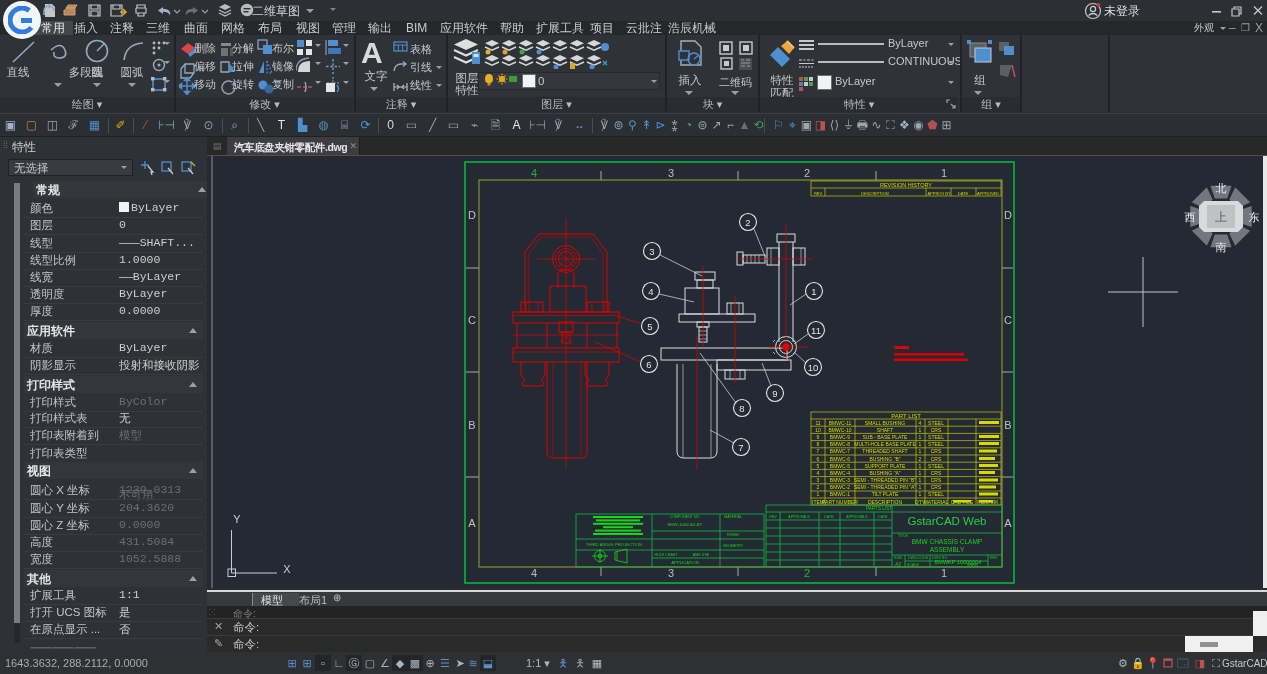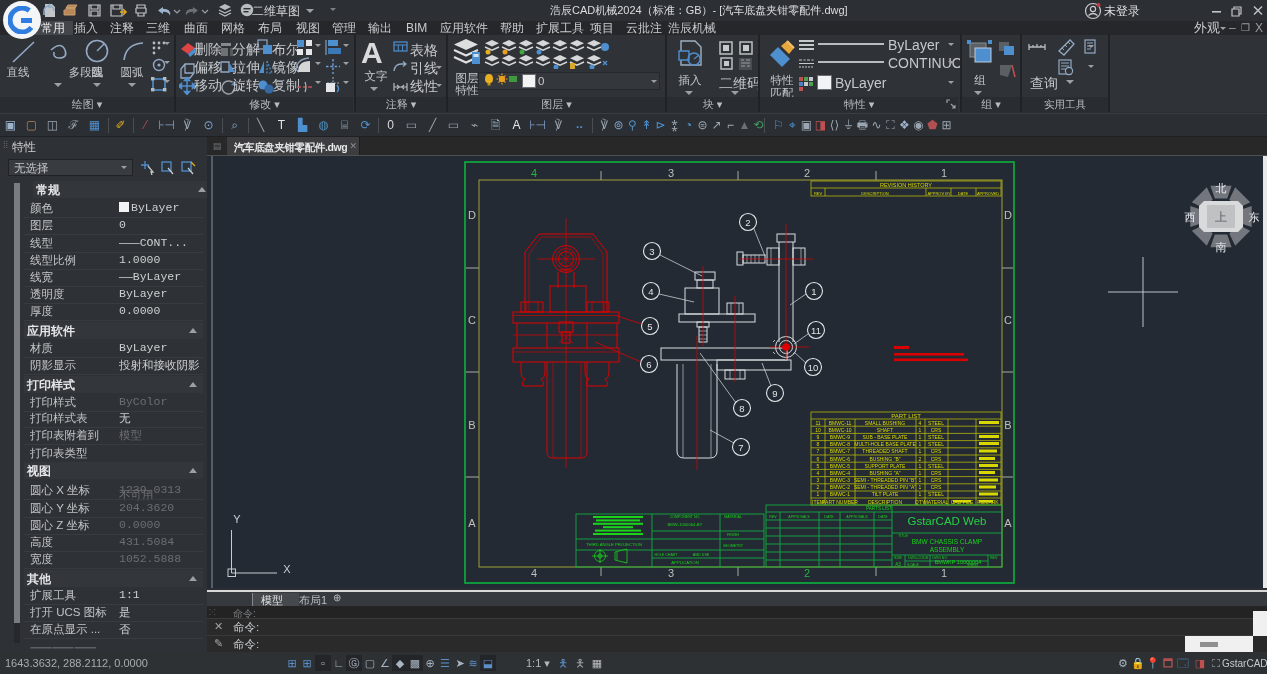--- a/index.html
+++ b/index.html
@@ -15,21 +15,21 @@
 .qat{position:absolute;top:2px;height:17px;}
 .ttext{position:absolute;top:3px;font-size:12px;color:#dcdee0;}
 
 #ribbon{position:absolute;left:0;top:35px;width:1267px;height:77px;background:#2f3237;}
 .rpanel{position:absolute;top:0;height:77px;background:#2f3237;}
 .rpanel .foot{position:absolute;left:0;bottom:0;width:100%;height:15px;background:#292c30;font-size:11px;color:#babdc0;text-align:center;line-height:15px;}
 .rsep{position:absolute;top:0;width:2px;height:77px;background:#202226;}
 .biglabel{position:absolute;font-size:11.5px;color:#c6c9cc;text-align:center;}
 .caret{position:absolute;width:0;height:0;border-left:4px solid transparent;border-right:4px solid transparent;border-top:4px solid #9da0a3;}
 .caretS{position:absolute;width:0;height:0;border-left:3px solid transparent;border-right:3px solid transparent;border-top:3px solid #9da0a3;}
-.slabel{position:absolute;font-size:14px;color:#c6c9cc;white-space:nowrap;}
+.slabel{position:absolute;font-size:11px;color:#c6c9cc;white-space:nowrap;}
 
 #toolbar{position:absolute;left:0;top:113px;width:1267px;height:24px;background:#2b2e32;border-top:1px solid #3a3d41;border-bottom:1px solid #1e2023;box-sizing:border-box;}
 .tico{position:absolute;top:3px;width:17px;height:17px;font-size:12px;line-height:17px;text-align:center;color:#9aa6b2;}
 .tsep{position:absolute;top:4px;width:1px;height:15px;background:#4a4d51;}
 
 #leftpanel{position:absolute;left:0;top:137px;width:207px;height:515px;background:#2e3135;}
 #lp-title{position:absolute;left:0;top:0;width:207px;height:19px;font-size:12px;color:#cfd1d3;}
 #lp-combo{position:absolute;left:8px;top:22px;width:125px;height:17px;background:#383c41;border:1px solid #202226;font-size:11.5px;color:#c6c9cc;line-height:16px;padding-left:5px;box-sizing:border-box;}
 .prow{position:absolute;left:24px;width:179px;height:18px;border-bottom:1px solid #383b40;font-size:11.5px;}
 .prow .lbl{position:absolute;left:6px;top:2px;color:#c2c5c8;white-space:nowrap;}
@@ -78,21 +78,20 @@
         </g>
       <g transform="translate(198,1)">
           <circle cx="7" cy="7" r="6.2" fill="#b9bcbf"></circle>
           <rect x="3.5" y="5" width="7" height="1.4" fill="#2c2f34"></rect>
           <rect x="3.5" y="8" width="5" height="1.4" fill="#2c2f34"></rect>
         </g>
     </svg>
     <span class="ttext" style="left:252px;color:#d3d5d7;">二维草图</span>
     <div class="caret" style="left:306px;top:9px;"></div>
     <div class="caretS" style="left:330px;top:8px;border-top-color:#7d8084;"></div>
-    <span class="ttext" style="left:550px;font-size:11px;">浩辰CAD机械2024（标准：GB）- [汽车底盘夹钳零配件.dwg]</span>
 
     <svg class="abs" style="left:1084px;top:2px" width="18" height="18" viewBox="0 0 18 18">
         <circle cx="9" cy="9" r="7.5" fill="none" stroke="#c9cbce" stroke-width="1.2"></circle>
         <circle cx="9" cy="7" r="2.6" fill="none" stroke="#c9cbce" stroke-width="1.2"></circle>
         <path d="M4.5 13.5 q4.5 -4 9 0" fill="none" stroke="#c9cbce" stroke-width="1.2"></path>
         <circle cx="14.5" cy="3" r="2" fill="#c43c3c"></circle>
       </svg>
     <span class="ttext" style="left:1104px;">未登录</span>
     <svg class="abs" style="left:1210px;top:5px" width="54" height="12" viewBox="0 0 54 12">
       <rect x="2" y="6" width="9" height="1.6" fill="#c3c6c9"></rect>
@@ -111,21 +110,21 @@
     <span class="rtab" style="left:296px;">视图</span>
     <span class="rtab" style="left:332px;">管理</span>
     <span class="rtab" style="left:368px;">输出</span>
     <span class="rtab" style="left:406px;">BIM</span>
     <span class="rtab" style="left:440px;">应用软件</span>
     <span class="rtab" style="left:500px;">帮助</span>
     <span class="rtab" style="left:536px;">扩展工具</span>
     <span class="rtab" style="left:590px;">项目</span>
     <span class="rtab" style="left:626px;text-align:right;">云批注</span>
     <span class="rtab" style="left:668px;">浩辰机械</span>
-    <span class="rtab" style="left:1194px;font-size:13px;">外观</span>
+    <span class="rtab" style="left:1194px;font-size:10px;">外观</span>
     <div class="caretS" style="left:1220px;top:6px;"></div>
     <span class="rtab" style="left:1229px;color:#9a9da0;">–</span>
     <span class="rtab" style="left:1241px;color:#9a9da0;font-size:10px;">❐</span>
     <span class="rtab" style="left:1255px;color:#9a9da0;">X</span>
   </div>
   <div id="ribbon">
 
     <div class="rpanel" style="left:0;width:174px;">
       <svg class="abs" style="left:8px;top:3px" width="160" height="58" viewBox="0 0 160 58">
         <path d="M5 24 L26 4" stroke="#93a9c4" stroke-width="1.6"></path>
@@ -432,45 +431,20 @@
       <svg class="abs" style="left:36px;top:6px" width="18" height="40" viewBox="0 0 18 40">
         <rect x="1" y="1" width="10" height="9" fill="#5b6065"></rect>
           <rect x="6" y="5" width="10" height="9" fill="#4e8fd0"></rect>
         <path d="M2 24 h12 l-4 12 l-8 -2 z" fill="#5b6065"></path>
           <path d="M14 24 l3 12" stroke="#c05050" stroke-width="1.6"></path>
       </svg>
       <div class="foot">组 ▾</div>
     </div>
     <div class="rsep" style="left:1020px;"></div>
 
-    <div class="rpanel" style="left:1022px;width:86px;">
-      <svg class="abs" style="left:6px;top:4px" width="74" height="52" viewBox="0 0 74 52">
-        <g stroke="#b9bcbf" stroke-width="1.3" fill="none">
-            <path d="M1 8 h16 M1 5 v6 M17 5 v6 M5 8 v-2 M9 8 v-3 M13 8 v-2"></path>
-          </g>
-        <g transform="translate(30,0)">
-            <path d="M1 12 L12 1 l4 4 L6 16 z" fill="none" stroke="#93a9c4" stroke-width="1.3"></path>
-            <path d="M4 9 l2 2 M7 6 l2 2 M10 3 l2 2" stroke="#93a9c4"></path>
-          </g>
-        <g transform="translate(56,0)" fill="none" stroke="#93a9c4" stroke-width="1.2">
-            <rect x="1" y="1" width="10" height="13"></rect>
-            <path d="M3 4 h6 M3 7 h6 M3 10 h4"></path>
-          </g>
-        <g transform="translate(30,20)" fill="none" stroke="#93a9c4" stroke-width="1.2">
-            <rect x="1" y="1" width="12" height="14"></rect>
-            <path d="M3 4 h8 M3 7 h8 M3 10 h5"></path>
-            <circle cx="11" cy="12" r="3.6" fill="#2f3237"></circle>
-          </g>
-      </svg>
-      <span class="slabel" style="left:8px;top:40px;">查询</span>
-      <div class="caret" style="left:44px;top:45px;"></div>
-      <div class="caretS" style="left:66px;top:10px;"></div>
-      <div class="caretS" style="left:66px;top:30px;"></div>
-      <div class="foot" style="font-size:10.5px;">实用工具</div>
-    </div>
     <div class="rsep" style="left:1108px;"></div>
 
   </div>
   <div id="toolbar">
     <span class="tico" style="left:2px;color:#9db3cc;">▣</span>
     <span class="tico" style="left:23px;color:#b08a50;">▢</span>
     <span class="tico" style="left:44px;color:#9aa6b2;">◫</span>
     <span class="tico" style="left:65px;color:#9aa6b2;">ℱ</span>
     <span class="tico" style="left:86px;color:#4e8fd0;">▦</span>
     <span class="tico" style="left:137px;color:#b05050;">⁄</span>
@@ -556,21 +530,21 @@
       <div class="prow" style="top:62px;">
           <span class="lbl">颜色</span>
           <span class="val"><span style="display:inline-block;width:10px;height:10px;background:#f2f3f4;vertical-align:-1px;margin-right:2px;"></span>ByLayer</span>
         </div>
       <div class="prow" style="top:79px;">
           <span class="lbl">图层</span>
           <span class="val">0</span>
         </div>
       <div class="prow" style="top:97px;">
           <span class="lbl">线型</span>
-          <span class="val">———CONT...</span>
+          <span class="val">———SHAFT...</span>
         </div>
       <div class="prow" style="top:114px;">
           <span class="lbl">线型比例</span>
           <span class="val">1.0000</span>
         </div>
       <div class="prow" style="top:131px;">
           <span class="lbl">线宽</span>
           <span class="val">——ByLayer</span>
         </div>
       <div class="prow" style="top:148px;">

